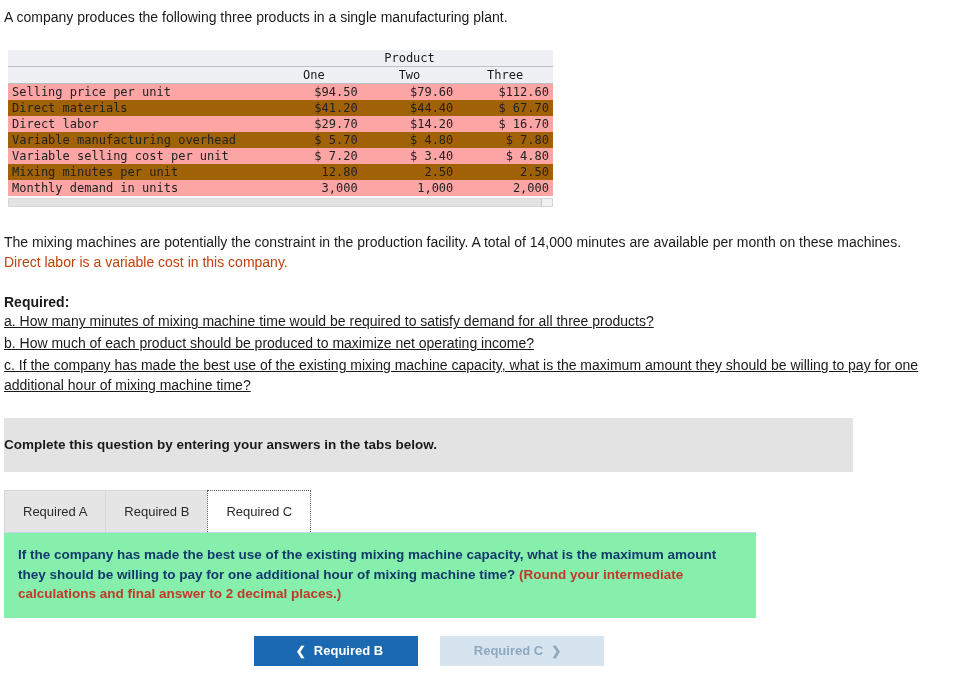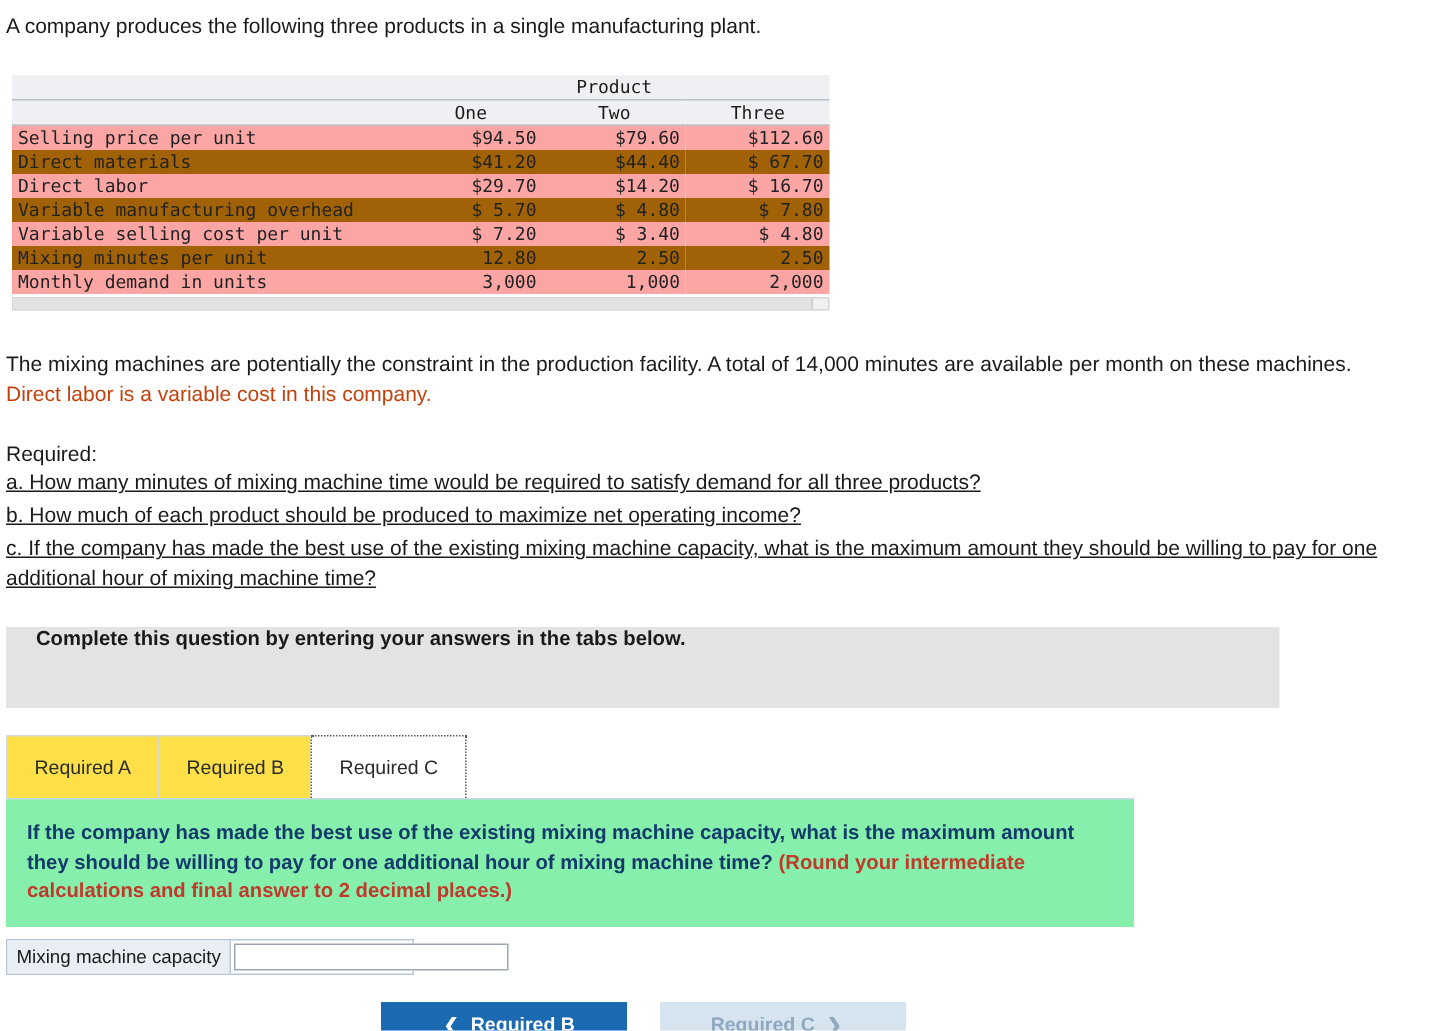--- a/index.html
+++ b/index.html
@@ -93,41 +93,40 @@
     color: #1a1a1a;
   }
   .para2 {
     margin: 2px 0 0 4px;
     font-size: 14px;
     color: #c2410c;
   }
   .required-head {
     margin: 24px 0 0 4px;
     font-size: 14px;
-    font-weight: normal;
+    font-weight: bold;
     color: #1a1a1a;
   }
   .req-line {
     margin: 2px 0 0 4px;
     font-size: 14px;
     line-height: 1.42;
     color: #1a1a1a;
     text-decoration: underline;
   }
 
   
   .grey-bar {
     margin: 22px 0 0 4px;
     width: 849px;
     background: #e3e3e3;
     height: 54px;
     display: flex;
-    align-items: flex-start;
-    box-sizing: border-box;
-    padding-left: 20px;
+    align-items: center;
+    box-sizing: border-box;
   }
   .grey-bar span {
     font-size: 13.5px;
     font-weight: bold;
     color: #1a1a1a;
   }
 
   
   .tabs {
     margin: 16px 0 0 4px;
@@ -137,21 +136,21 @@
     height: 44px;
     box-sizing: border-box;
   }
   .tab {
     height: 42px;
     display: flex;
     align-items: center;
     padding: 0 18px;
     font-size: 13px;
     color: #2b2b2b;
-    background: #fde047;
+    background: #e5e5e5;
     border: 1px solid #d7d7d7;
     border-bottom: none;
     margin-right: -1px;
     box-sizing: border-box;
   }
   .tab.active {
     border: 1px dotted #5a5a5a;
     border-bottom: none;
     background: #ffffff;
     font-weight: normal;
@@ -334,24 +333,20 @@
     </div>
   </div>
 
   <div class="q-panel">
     <div class="q-text">
       <span>If the company has made the best use of the existing mixing machine capacity, what is the maximum amount they should be willing to pay for one additional hour of mixing machine time?</span>
       <span class="q-hint">(Round your intermediate calculations and final answer to 2 decimal places.)</span>
     </div>
   </div>
 
-  <div class="answer-row">
-    <div class="answer-label">Mixing machine capacity</div>
-    <input class="answer-input" type="text" value="" style="">
-  </div>
 
   <div class="nav-row">
     <div class="btn btn-prev">
       <span class="chev">❮</span>
       <span>Required B</span>
     </div>
     <div class="btn btn-next">
       <span>Required C</span>
       <span class="chev">❯</span>
     </div>

